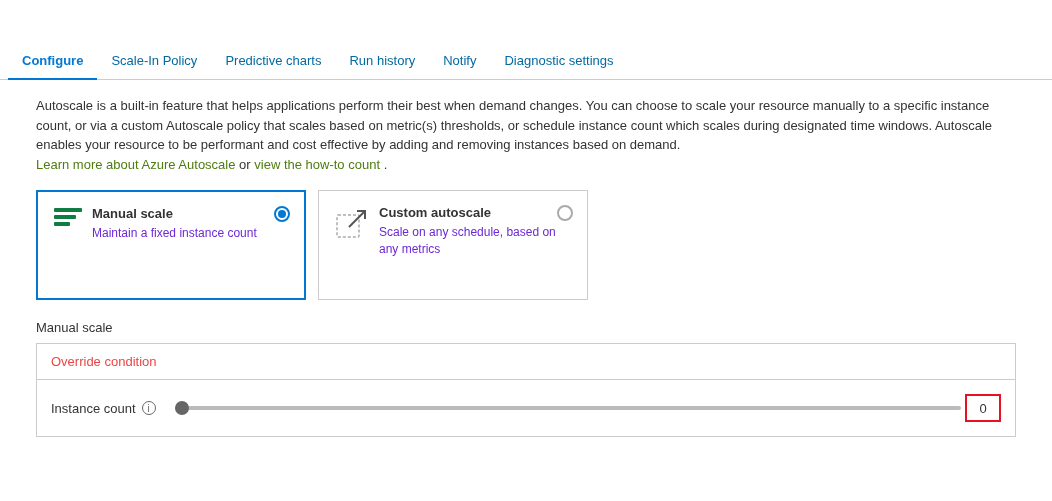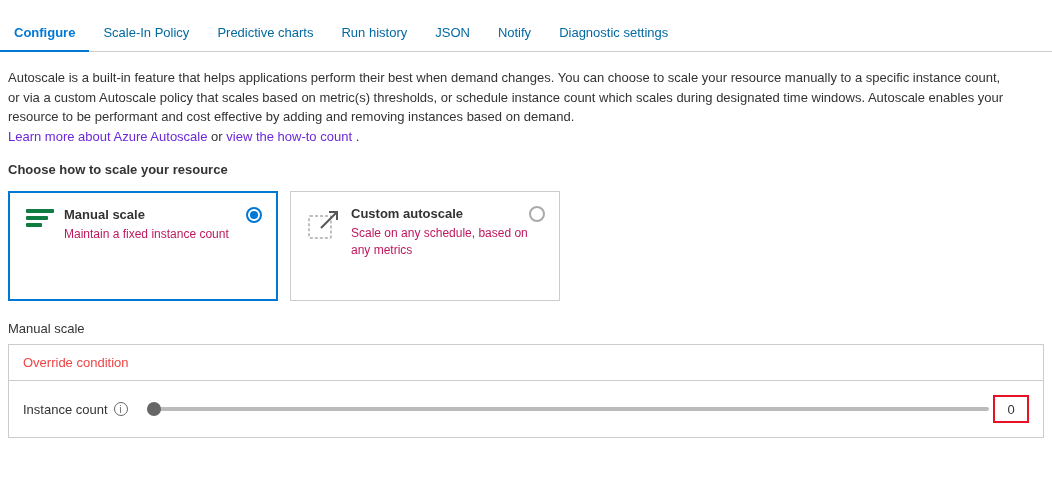--- a/index.html
+++ b/index.html
@@ -11,52 +11,53 @@
       width: 1052px;
       min-height: 501px;
       overflow: hidden;
     }
 
     
     .tabs {
       display: flex;
       align-items: flex-end;
       border-bottom: 1px solid #ccc;
-      padding: 0 0;
+      padding: 0 8px;
       height: 52px;
+      margin-top: 28px;
     }
     .tab {
       padding: 10px 14px;
       cursor: pointer;
       font-size: 13px;
       color: #0369a1;
       border-bottom: 2px solid transparent;
       margin-bottom: -1px;
       white-space: nowrap;
     }
     .tab.active {
       color: #0078d4;
       border-bottom: 2px solid #0078d4;
       font-weight: 600;
     }
 
     
     .content {
-      padding: 16px 8px;
+      padding: 16px 36px;
     }
 
     .description {
       font-size: 13px;
       color: #333;
       line-height: 1.5;
       max-width: 1000px;
       margin-bottom: 16px;
     }
     .description a {
-      color: #6d28d9;
+      color: #4d7c0f;
       text-decoration: none;
     }
 
     .section-title {
       font-weight: 700;
       font-size: 13px;
       margin-bottom: 14px;
     }
 
     
@@ -85,21 +86,21 @@
     }
     .scale-card .card-body {
       flex: 1;
     }
     .scale-card .card-title {
       font-weight: 700;
       font-size: 13px;
       margin-bottom: 4px;
     }
     .scale-card .card-subtitle {
-      color: #be185d;
+      color: #6d28d9;
       font-size: 12px;
       line-height: 1.4;
     }
     .scale-card .radio-btn {
       position: absolute;
       top: 14px;
       right: 14px;
     }
 
     
@@ -215,37 +216,35 @@
     }
   </style>
 </head>
 <body>
 
 <div class="tabs">
   <div class="tab active">Configure</div>
   <div class="tab">Scale-In Policy</div>
   <div class="tab">Predictive charts</div>
   <div class="tab">Run history</div>
-  <div class="tab">JSON</div>
   <div class="tab">Notify</div>
   <div class="tab">Diagnostic settings</div>
 </div>
 
 <div class="content">
 
   <p class="description">
     <span>Autoscale is a built-in feature that helps applications perform their best when demand changes. You can choose to scale your resource manually to a specific instance count, or via a custom Autoscale policy that scales based on metric(s) thresholds, or schedule instance count which scales during designated time windows. Autoscale enables your resource to be performant and cost effective by adding and removing instances based on demand.</span>
     <br>
     <a href="#">Learn more about Azure Autoscale</a>
     <span> or </span>
     <a href="#">view the how-to count</a>
     <span>.</span>
   </p>
 
-  <div class="section-title">Choose how to scale your resource</div>
 
   <div class="scale-cards">
 
     <div class="scale-card selected">
       <div class="card-icon">
         <div class="manual-icon">
           <div class="manual-icon-line"></div>
           <div class="manual-icon-line"></div>
           <div class="manual-icon-line"></div>
         </div>

